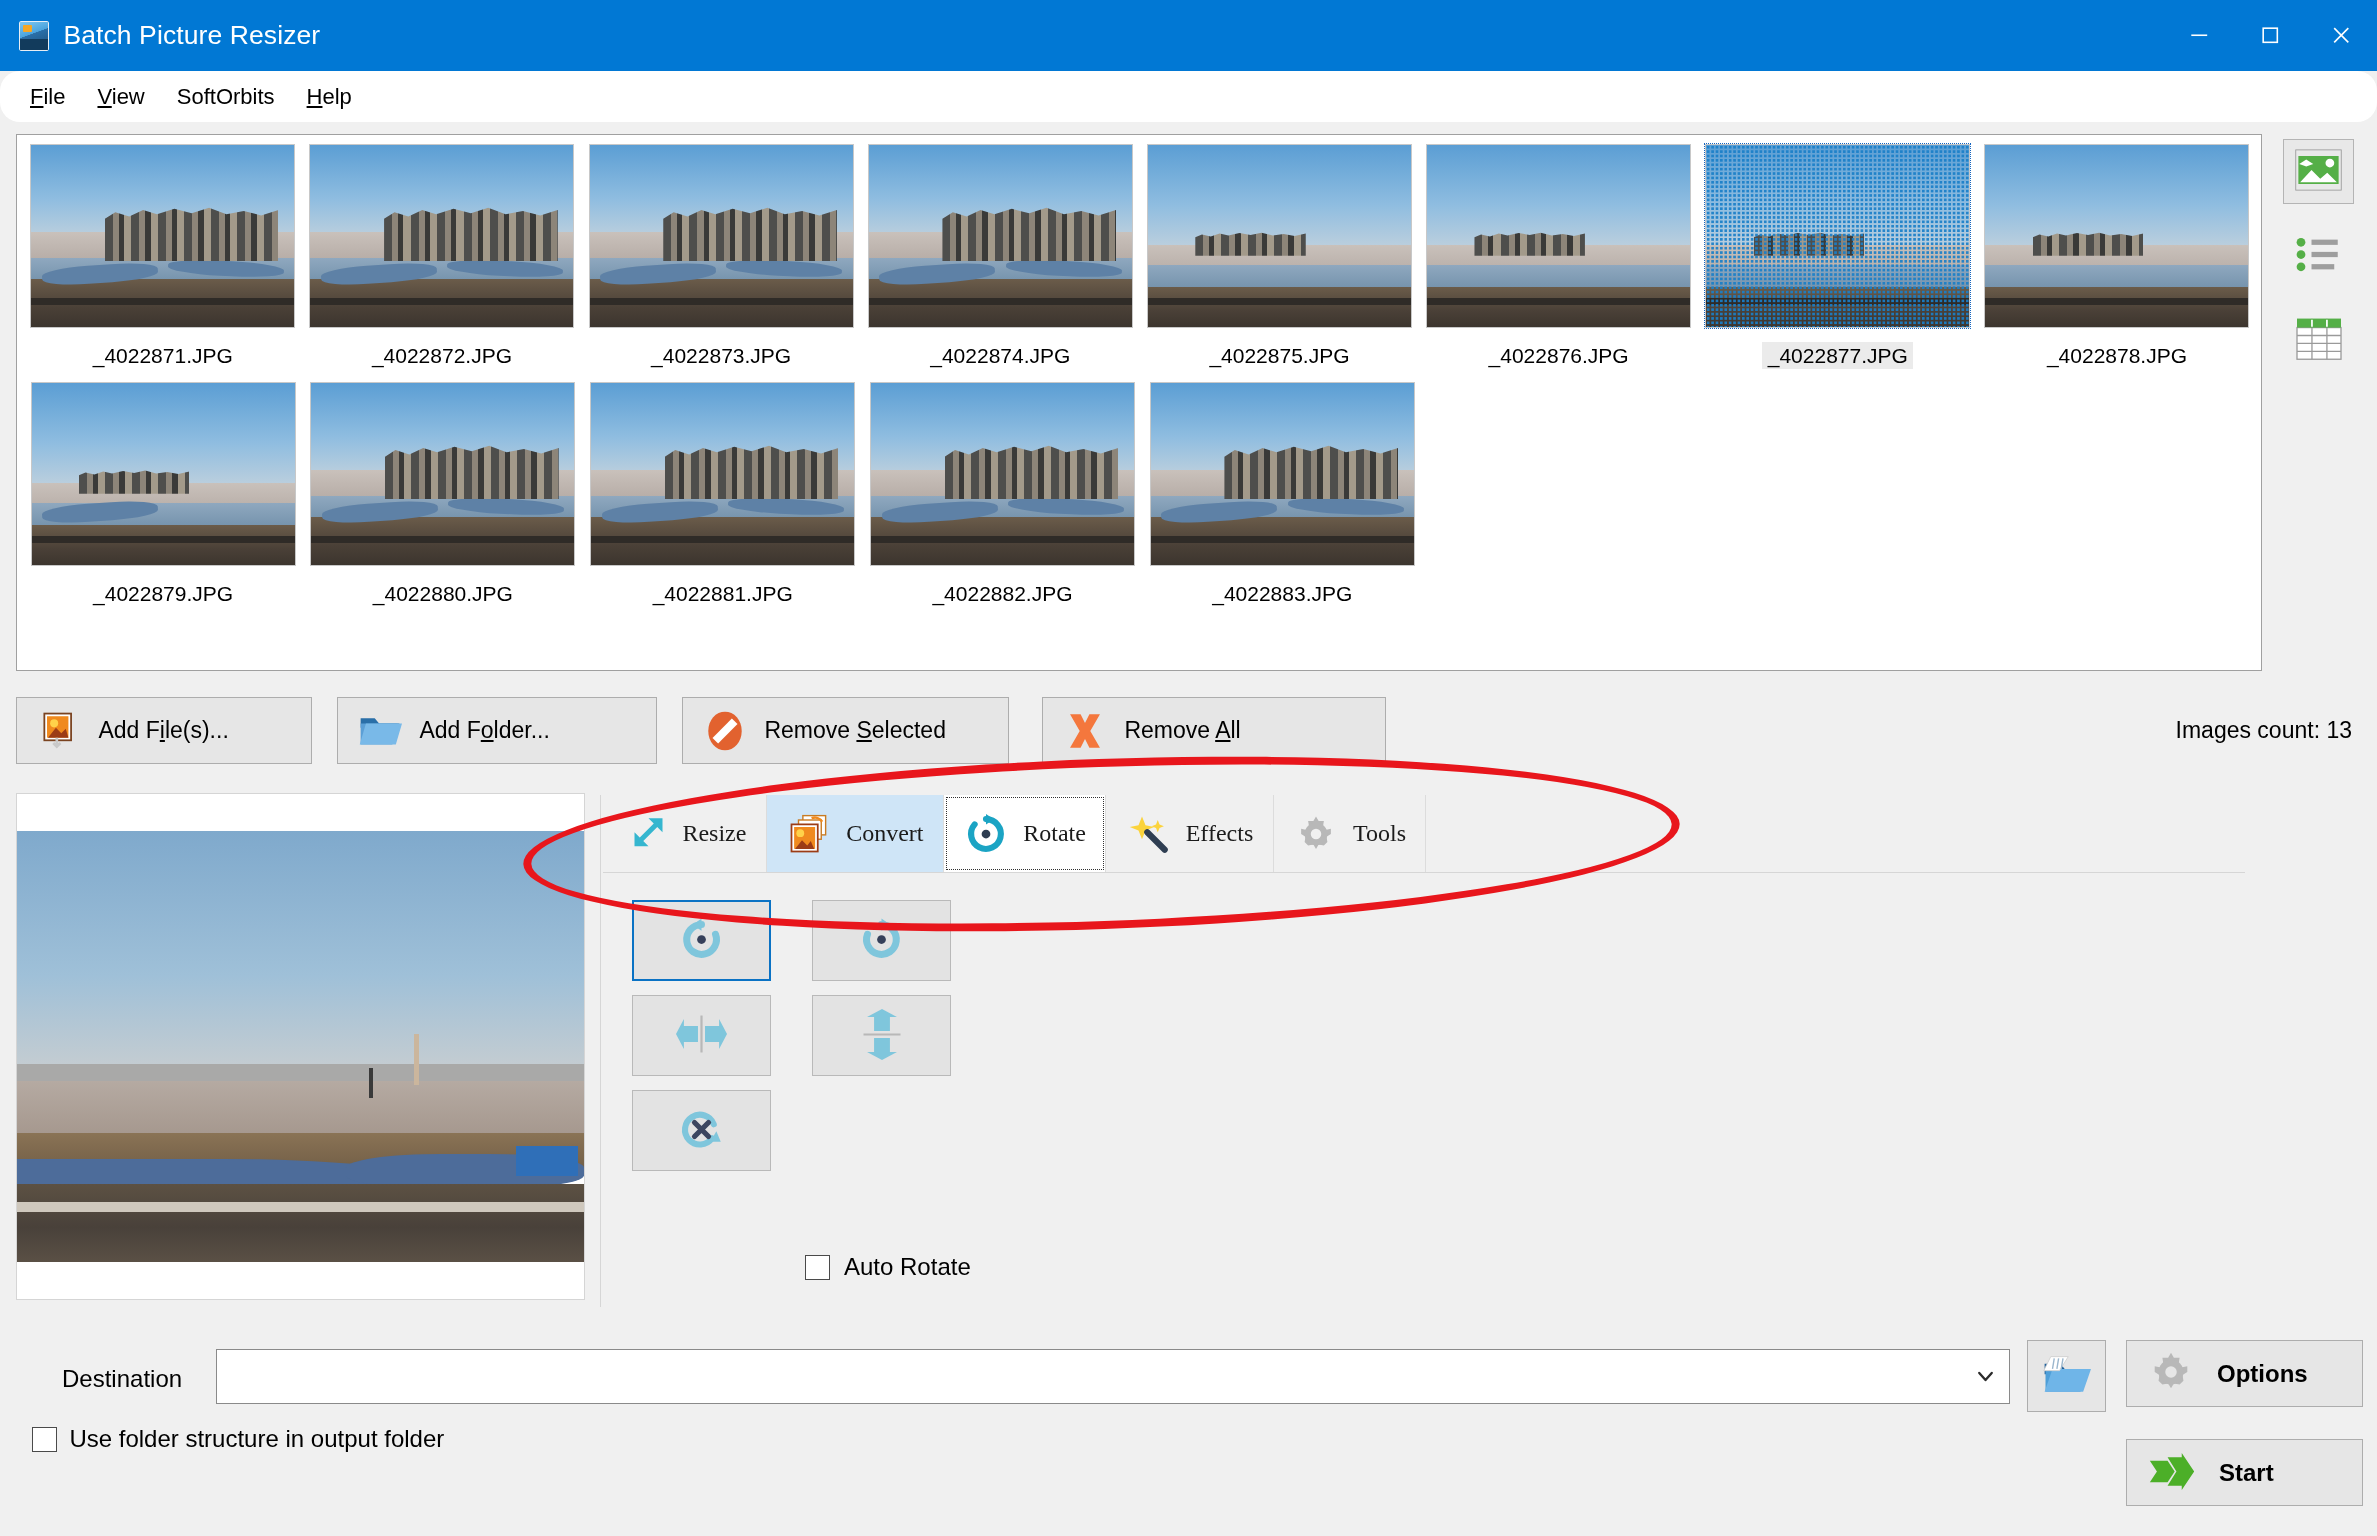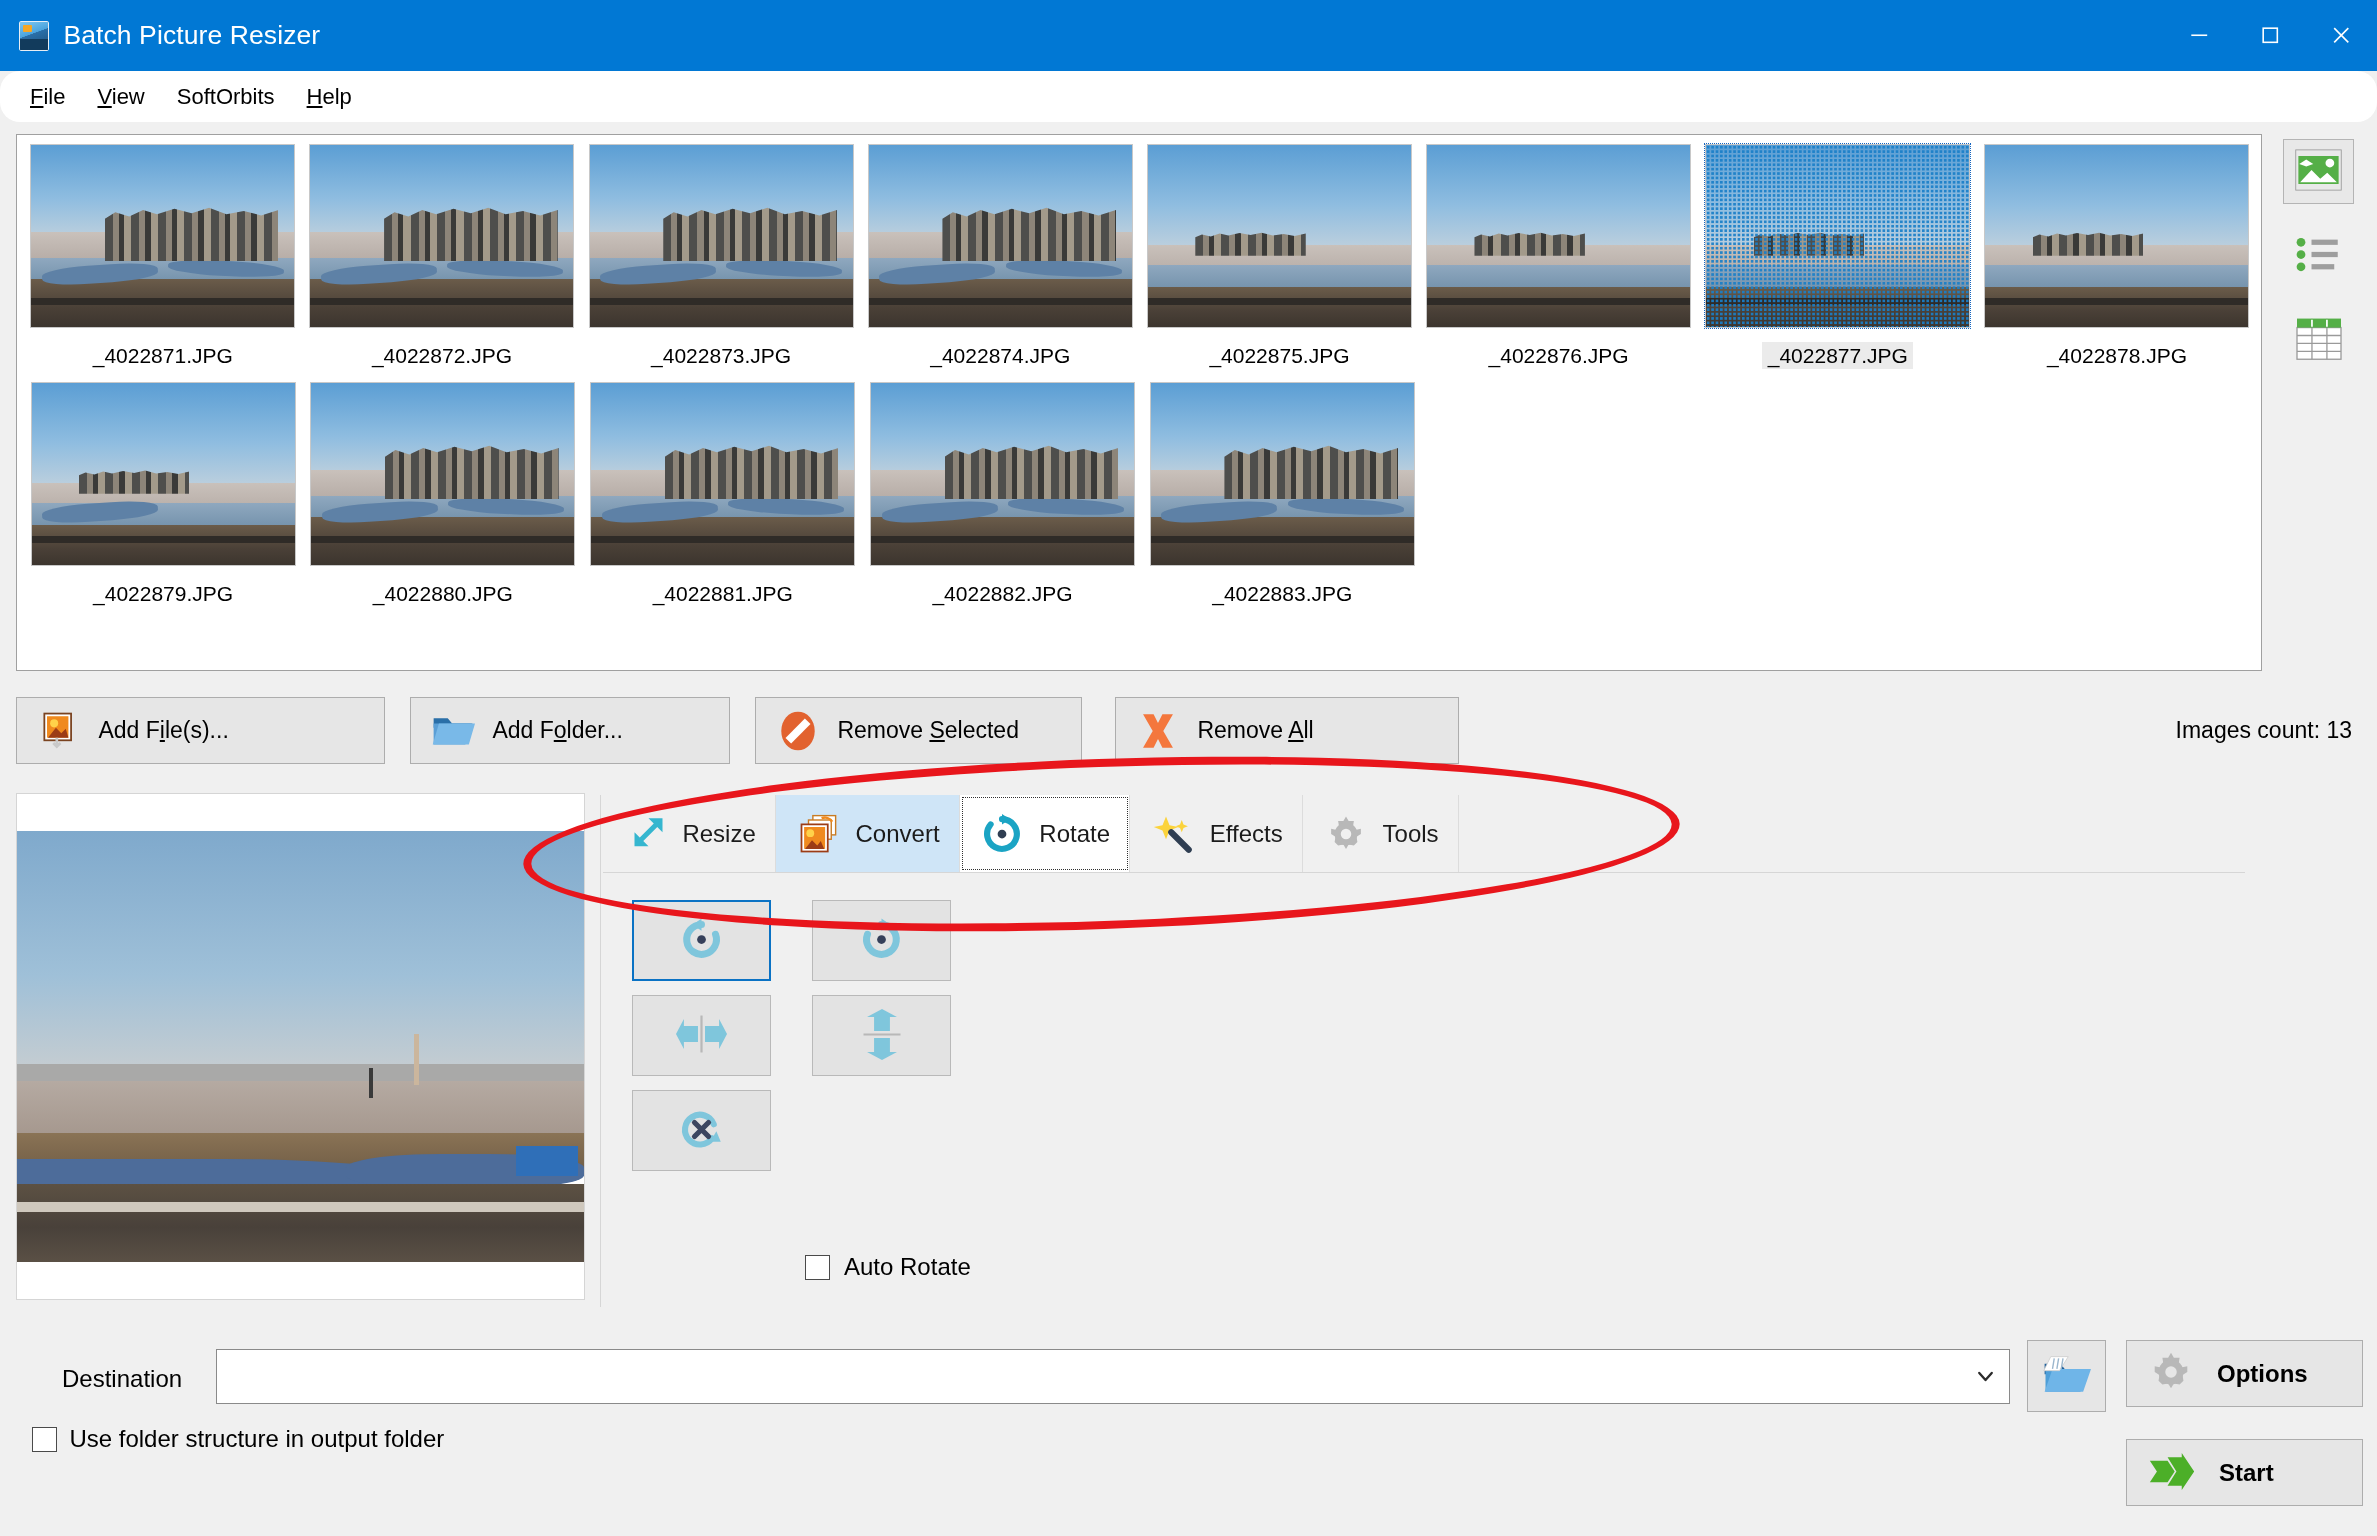--- a/index.html
+++ b/index.html
@@ -152,21 +152,21 @@
 
   
   .btnrow { position: absolute; left: 16px; top: 697px; display: flex; gap: 25px; }
   .btn {
     height: 67px; background: #e6e6e6; border: 0.9px solid #adadad;
     display: flex; align-items: center; cursor: default;
     padding: 0 19.4px; gap: 16px;
   }
   .btn .blabel { font-size: 23px; color: #000; white-space: nowrap; }
   .btn .bicon { width: 46px; height: 46px; flex: 0 0 auto; display:flex; align-items:center; justify-content:center;}
-  .btn-addfiles { width: 369px; }
+  .btn-addfiles { width: 296px; }
   .btn-addfolder { width: 320px; }
   .btn-removesel { width: 327px; }
   .btn-removeall { width: 344px; margin-left: 8px; }
 
   .images-count {
     position: absolute; right: 25px; top: 717px;
     font-size: 23px; color: #000; white-space: nowrap;
   }
 
   
@@ -209,21 +209,21 @@
     border-bottom: 0.9px solid #d6d6d6;
     display: flex; align-items: stretch;
   }
   .tab {
     display: flex; align-items: center; gap: 14px;
     padding: 0 19.4px; background: #f0f0f0;
     border-right: 0.9px solid #dcdcdc;
     cursor: default; position: relative;
   }
   .tab .ticon { width: 46px; height: 46px; display:flex; align-items:center; justify-content:center; flex:0 0 auto;}
-  .tab .tlabel { font-size: 24px; color: #1b1b1b; white-space: nowrap; }
+  .tab .tlabel { font-size: 24px; color: #1b1b1b; white-space: nowrap; font-family: Liberation Serif, serif; }
   .tab.hover { background: #cfe5f7; }
   .tab.active {
     background: #ffffff;
     outline: 1.8px dotted #303030; outline-offset: -3.5px;
     border-right: 0.9px solid #dcdcdc;
   }
   .tabstrip .tabfill { flex: 1 1 auto; background: #f0f0f0; }
 
   
   .rotpanel { position: absolute; left: 632px; top: 900px; }

